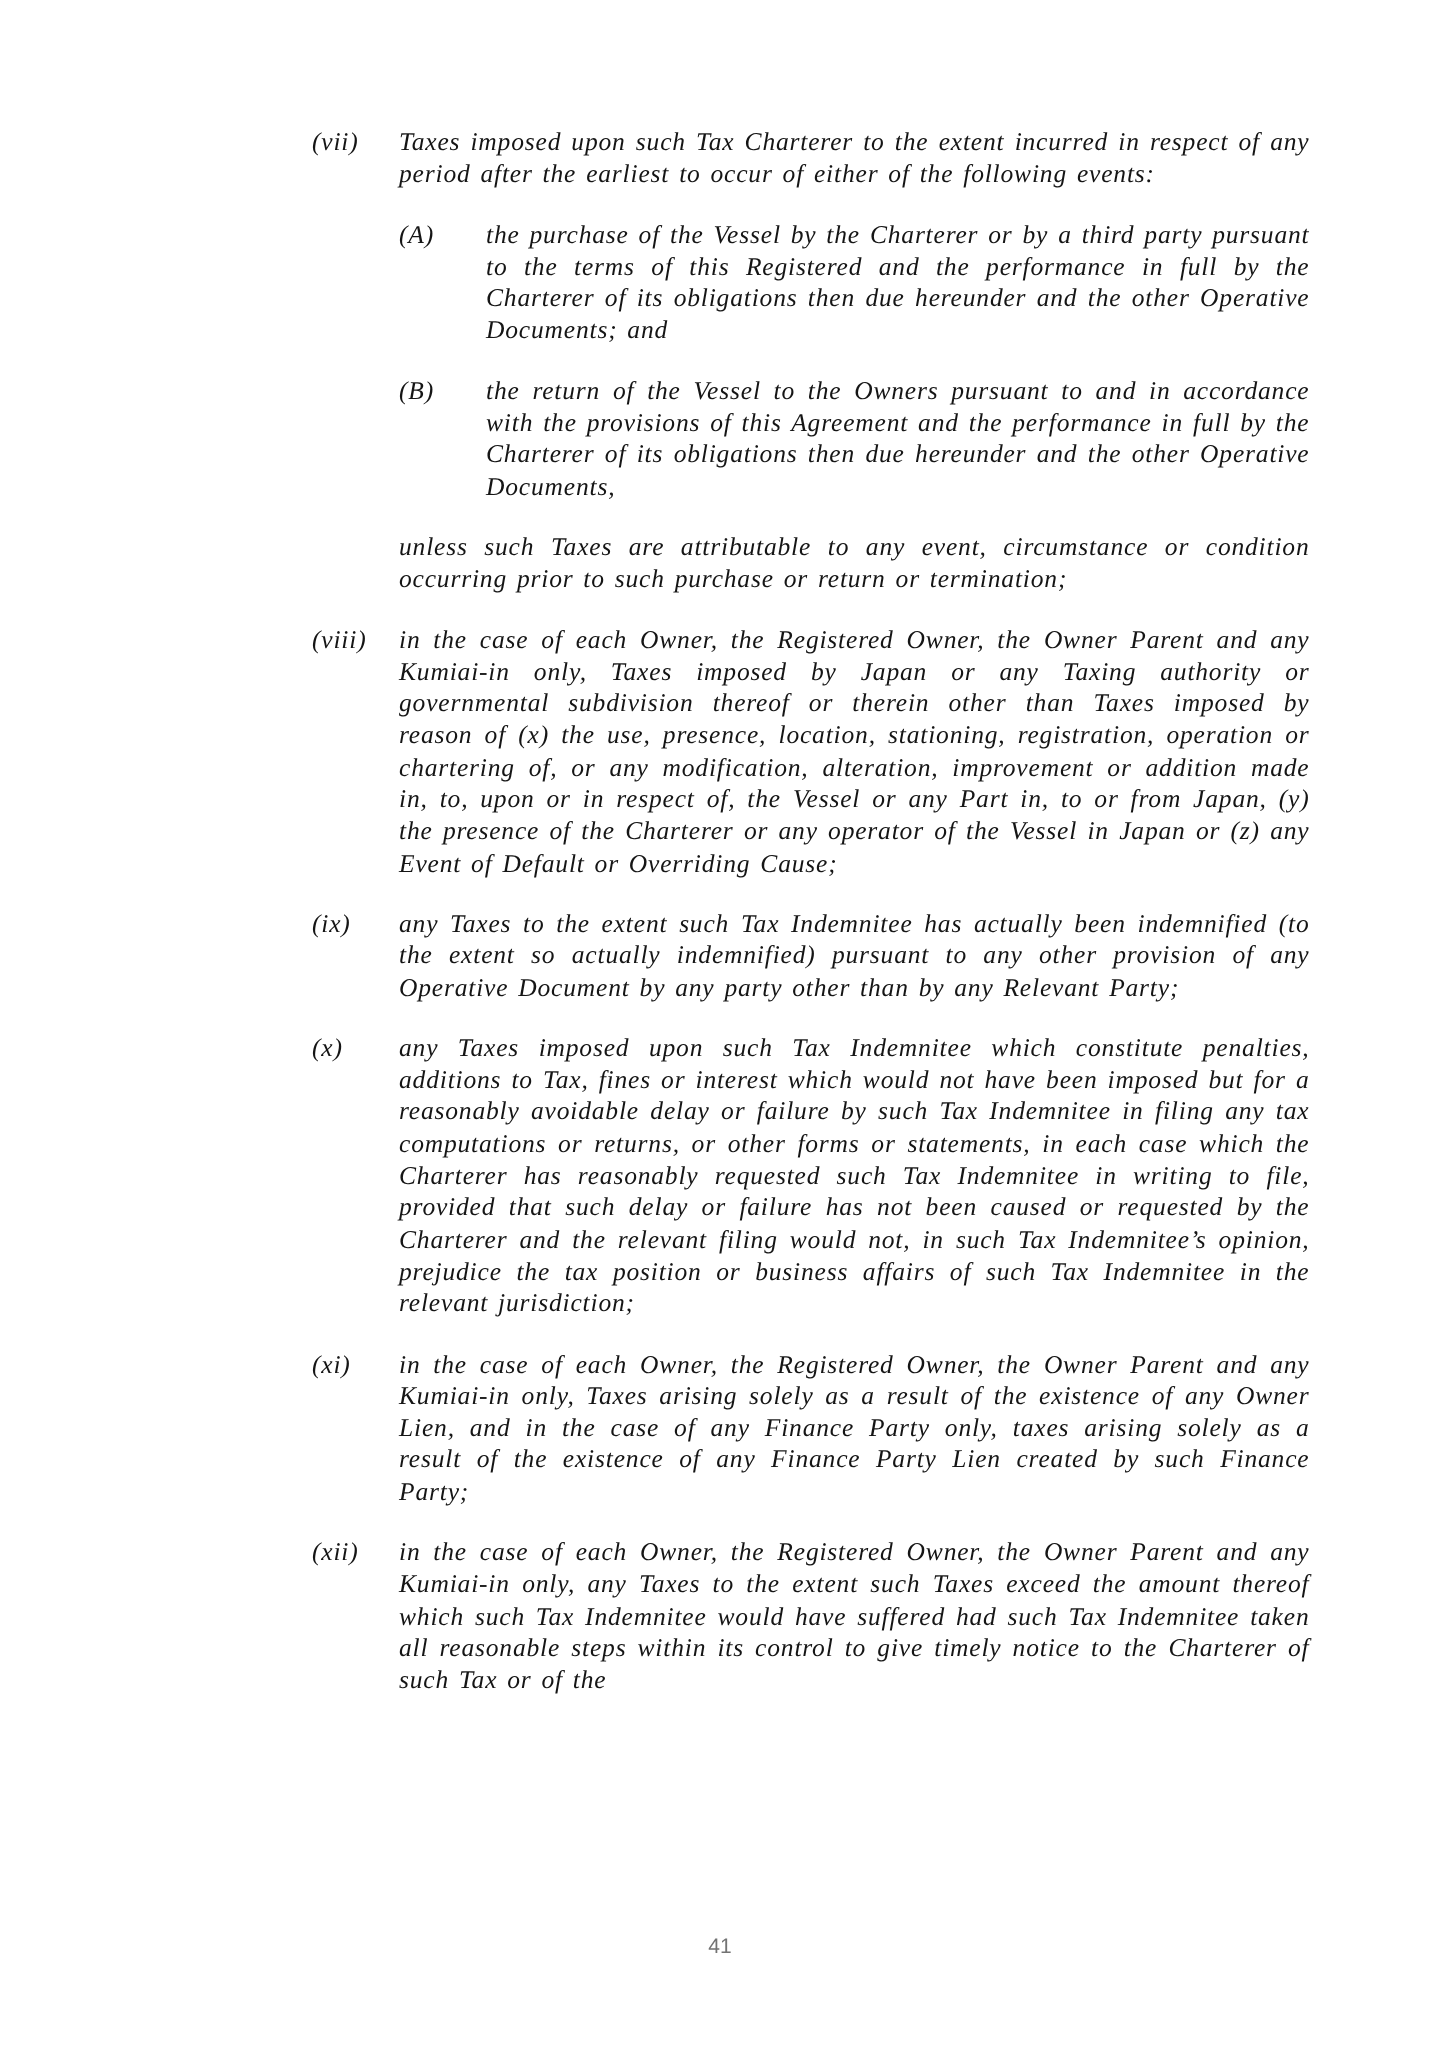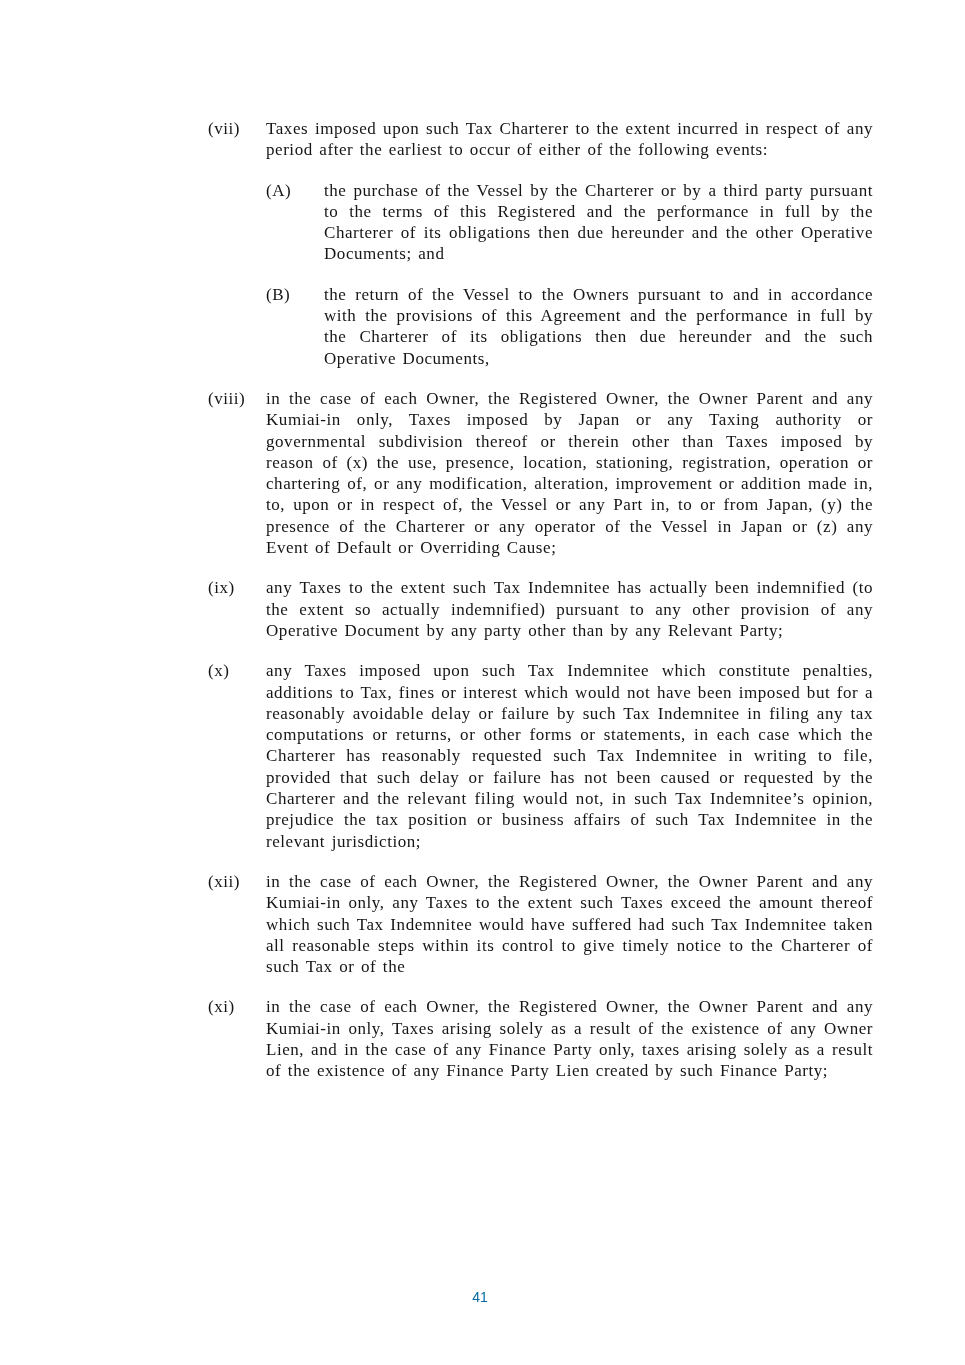--- a/index.html
+++ b/index.html
@@ -12,27 +12,28 @@
     width: 965px;
     height: 1365px;
     background: #ffffff;
     color: #151515;
     font-family: "Liberation Serif", "DejaVu Serif", serif;
     overflow: hidden;
   }
   .content {
     position: absolute;
     left: 208px;
-    top: 118px;
+    top: 84px;
     width: 665px;
     font-size: 17px;
     line-height: 21.3px;
     letter-spacing: 0.55px;
     word-spacing: 1.8px;
     text-align: justify;
+    font-style: italic;
   }
   .clause {
     margin: 0;
   }
   .row {
     display: flex;
     align-items: flex-start;
     margin: 0 0 19px 0;
   }
   .num {
@@ -59,42 +60,43 @@
   }
   .page-footer {
     position: absolute;
     left: 0;
     top: 1289px;
     width: 960px;
     text-align: center;
     font-family: "Liberation Sans", "DejaVu Sans", sans-serif;
     font-size: 14px;
     letter-spacing: 0;
-    color: #0369a1;
+    color: #737373;
   }
 </style>
 </head>
 <body>
 
 <div class="page">
   <div class="content">
 
     <div class="clause">
       <div class="row">
         <span class="num">(vii)</span>
         <p class="body">Taxes imposed upon such Tax Charterer to the extent incurred in respect of any period after the earliest to occur of either of the following events:</p>
       </div>
       <div class="subrow">
         <span class="subnum">(A)</span>
         <p class="body">the purchase of the Vessel by the Charterer or by a third party pursuant to the terms of this Registered and the performance in full by the Charterer of its obligations then due hereunder and the other Operative Documents; and</p>
       </div>
       <div class="subrow">
         <span class="subnum">(B)</span>
-        <p class="body">the return of the Vessel to the Owners pursuant to and in accordance with the provisions of this Agreement and the performance in full by the Charterer of its obligations then due hereunder and the such Operative Documents,</p>
+        <p class="body">the return of the Vessel to the Owners pursuant to and in accordance with the provisions of this Agreement and the performance in full by the Charterer of its obligations then due hereunder and the other Operative Documents,</p>
       </div>
+      <p class="continuation">unless such Taxes are attributable to any event, circumstance or condition occurring prior to such purchase or return or termination;</p>
     </div>
 
     <div class="clause">
       <div class="row">
         <span class="num">(viii)</span>
         <p class="body">in the case of each Owner, the Registered Owner, the Owner Parent and any Kumiai-in only, Taxes imposed by Japan or any Taxing authority or governmental subdivision thereof or therein other than Taxes imposed by reason of (x) the use, presence, location, stationing, registration, operation or chartering of, or any modification, alteration, improvement or addition made in, to, upon or in respect of, the Vessel or any Part in, to or from Japan, (y) the presence of the Charterer or any operator of the Vessel in Japan or (z) any Event of Default or Overriding Cause;</p>
       </div>
     </div>
 
     <div class="clause">
@@ -106,28 +108,28 @@
 
     <div class="clause">
       <div class="row">
         <span class="num">(x)</span>
         <p class="body">any Taxes imposed upon such Tax Indemnitee which constitute penalties, additions to Tax, fines or interest which would not have been imposed but for a reasonably avoidable delay or failure by such Tax Indemnitee in filing any tax computations or returns, or other forms or statements, in each case which the Charterer has reasonably requested such Tax Indemnitee in writing to file, provided that such delay or failure has not been caused or requested by the Charterer and the relevant filing would not, in such Tax Indemnitee’s opinion, prejudice the tax position or business affairs of such Tax Indemnitee in the relevant jurisdiction;</p>
       </div>
     </div>
 
     <div class="clause">
       <div class="row">
-        <span class="num">(xii)</span>
-        <p class="body">in the case of each Owner, the Registered Owner, the Owner Parent and any Kumiai-in only, any Taxes to the extent such Taxes exceed the amount thereof which such Tax Indemnitee would have suffered had such Tax Indemnitee taken all reasonable steps within its control to give timely notice to the Charterer of such Tax or of the</p>
+        <span class="num">(xi)</span>
+        <p class="body">in the case of each Owner, the Registered Owner, the Owner Parent and any Kumiai-in only, Taxes arising solely as a result of the existence of any Owner Lien, and in the case of any Finance Party only, taxes arising solely as a result of the existence of any Finance Party Lien created by such Finance Party;</p>
       </div>
     </div>
 
     <div class="clause">
       <div class="row">
-        <span class="num">(xi)</span>
-        <p class="body">in the case of each Owner, the Registered Owner, the Owner Parent and any Kumiai-in only, Taxes arising solely as a result of the existence of any Owner Lien, and in the case of any Finance Party only, taxes arising solely as a result of the existence of any Finance Party Lien created by such Finance Party;</p>
+        <span class="num">(xii)</span>
+        <p class="body">in the case of each Owner, the Registered Owner, the Owner Parent and any Kumiai-in only, any Taxes to the extent such Taxes exceed the amount thereof which such Tax Indemnitee would have suffered had such Tax Indemnitee taken all reasonable steps within its control to give timely notice to the Charterer of such Tax or of the</p>
       </div>
     </div>
 
   </div>
 
   <div class="page-footer">41</div>
 </div>
 
 </body></html>

